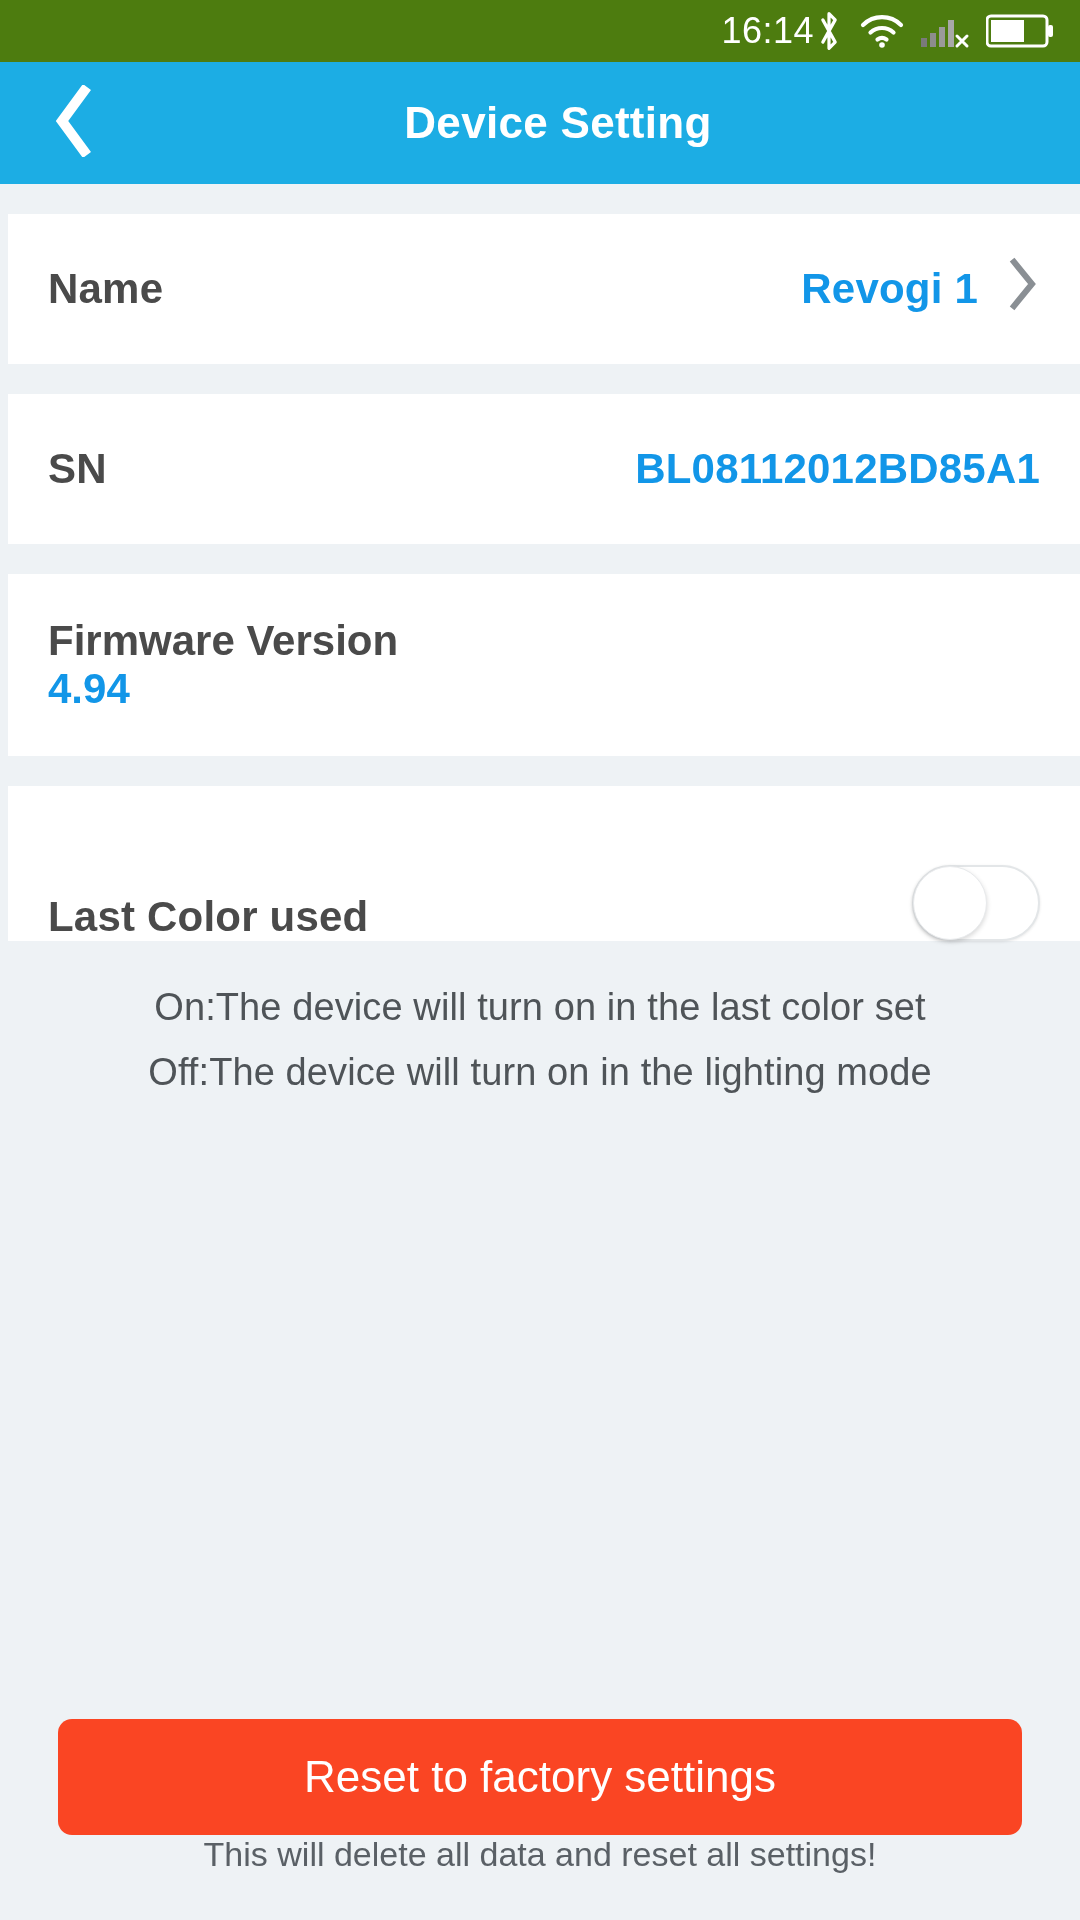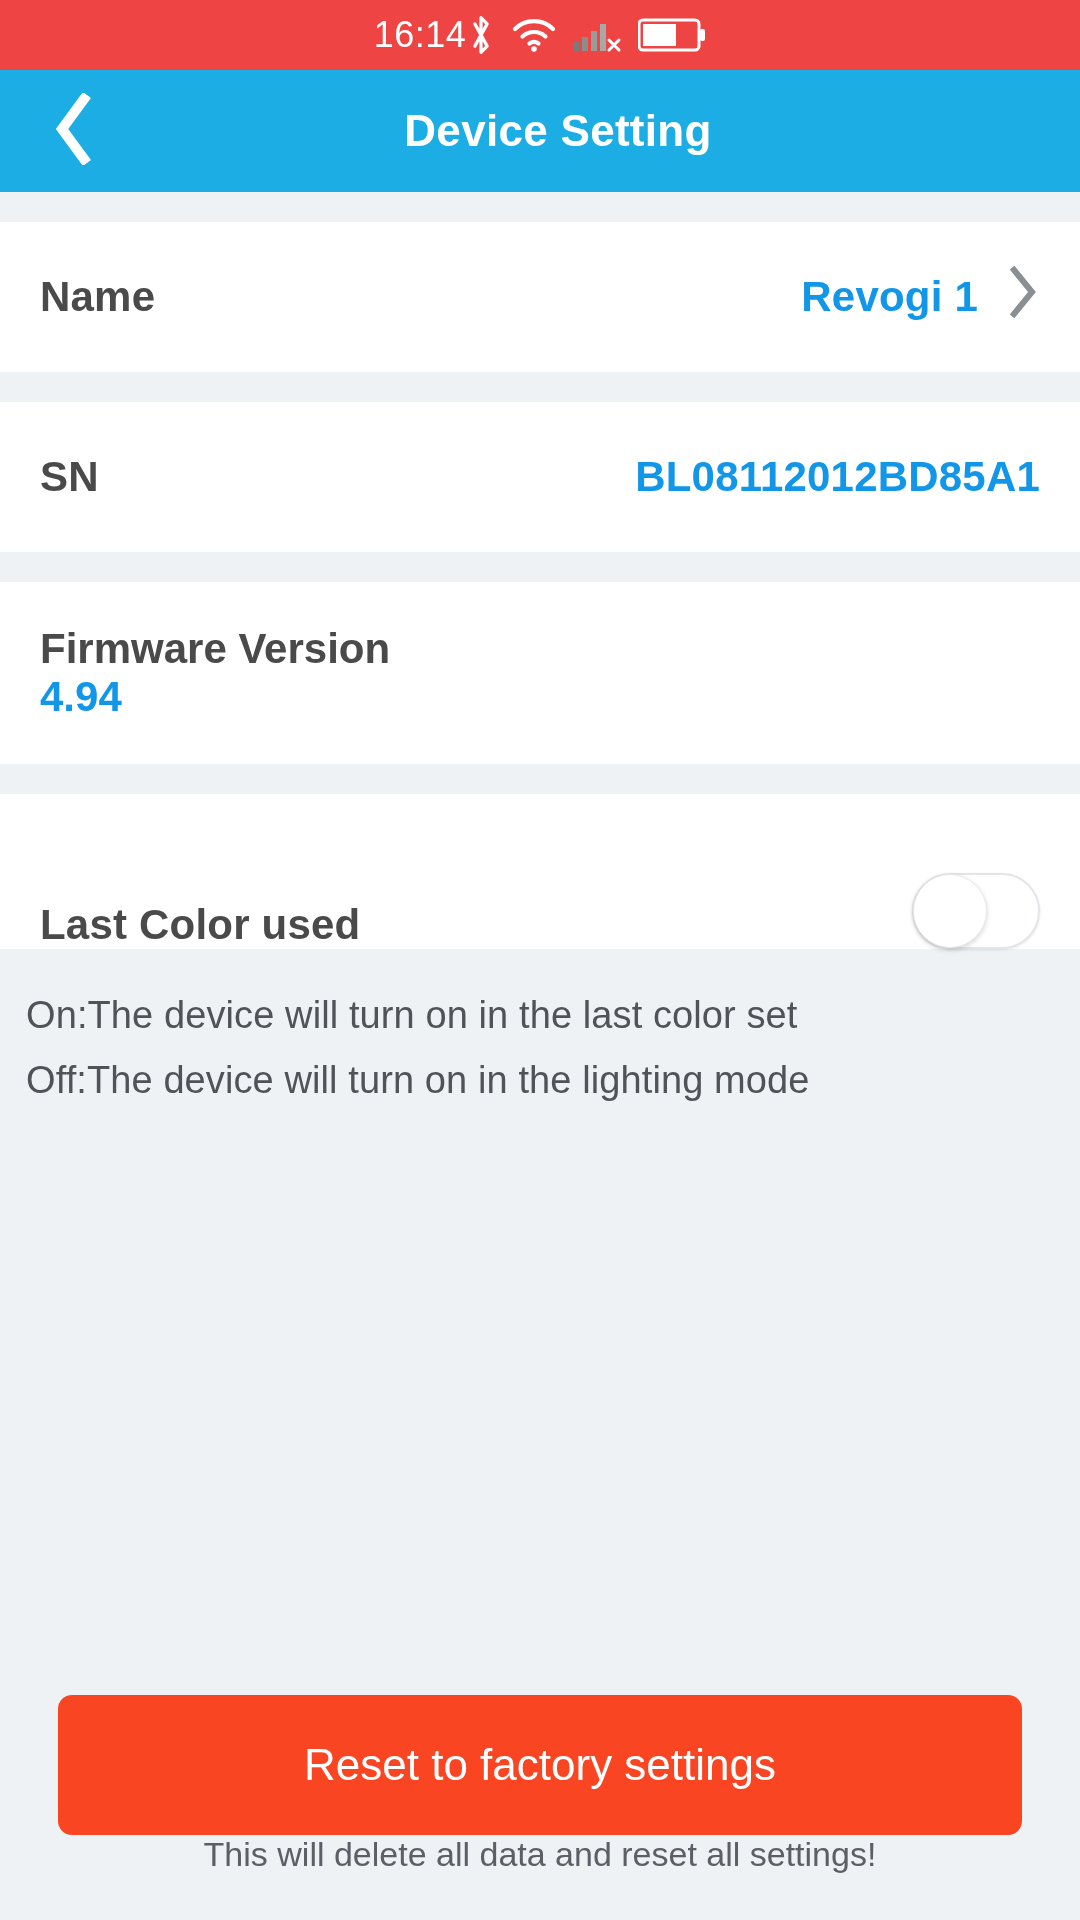--- a/index.html
+++ b/index.html
@@ -19,26 +19,26 @@
     position: relative;
     width: 1080px;
     height: 1920px;
     background: #eef2f5;
     display: flex;
     flex-direction: column;
   }
 
   
   .status-bar {
-    height: 70px;
-    background: #ef4444;
+    height: 62px;
+    background: #4d7c0f;
     color: #ffffff;
     display: flex;
     align-items: center;
-    justify-content: center;
+    justify-content: flex-end;
     padding: 0 26px 0 26px;
     flex: 0 0 auto;
   }
   .status-clock {
     font-size: 36px;
     font-weight: 400;
     letter-spacing: 0.5px;
     line-height: 1;
     color: #ffffff;
   }
@@ -75,20 +75,21 @@
     color: #ffffff;
     font-size: 44px;
     font-weight: bold;
     letter-spacing: 0.3px;
     padding-left: 36px;
   }
 
   
   .list {
     flex: 0 0 auto;
+    padding-left: 8px;
   }
   .gap {
     height: 30px;
     background: #eef2f5;
   }
   .row {
     background: #ffffff;
     display: flex;
     align-items: center;
     justify-content: space-between;
@@ -168,39 +169,40 @@
     border-radius: 50%;
     background: #ffffff;
     border: 1px solid #e8eaec;
     box-shadow: 0 2px 5px rgba(0,0,0,0.16);
   }
 
   
   .desc {
     background: #eef2f5;
     padding: 34px 26px 10px 26px;
+    text-align: center;
   }
   .desc p {
     font-size: 38px;
     color: #4f5458;
     line-height: 1.72;
     letter-spacing: 0.1px;
   }
 
   
   .spacer { flex: 1 1 auto; background: #eef2f5; }
 
   .footer {
     background: #eef2f5;
     padding: 0 58px 46px 58px;
     flex: 0 0 auto;
   }
   .reset-btn {
     width: 100%;
-    height: 140px;
+    height: 116px;
     background: #FA4523;
     border: none;
     border-radius: 14px;
     color: #ffffff;
     font-size: 44px;
     font-family: "Liberation Sans", sans-serif;
     cursor: pointer;
     display: flex;
     align-items: center;
     justify-content: center;

